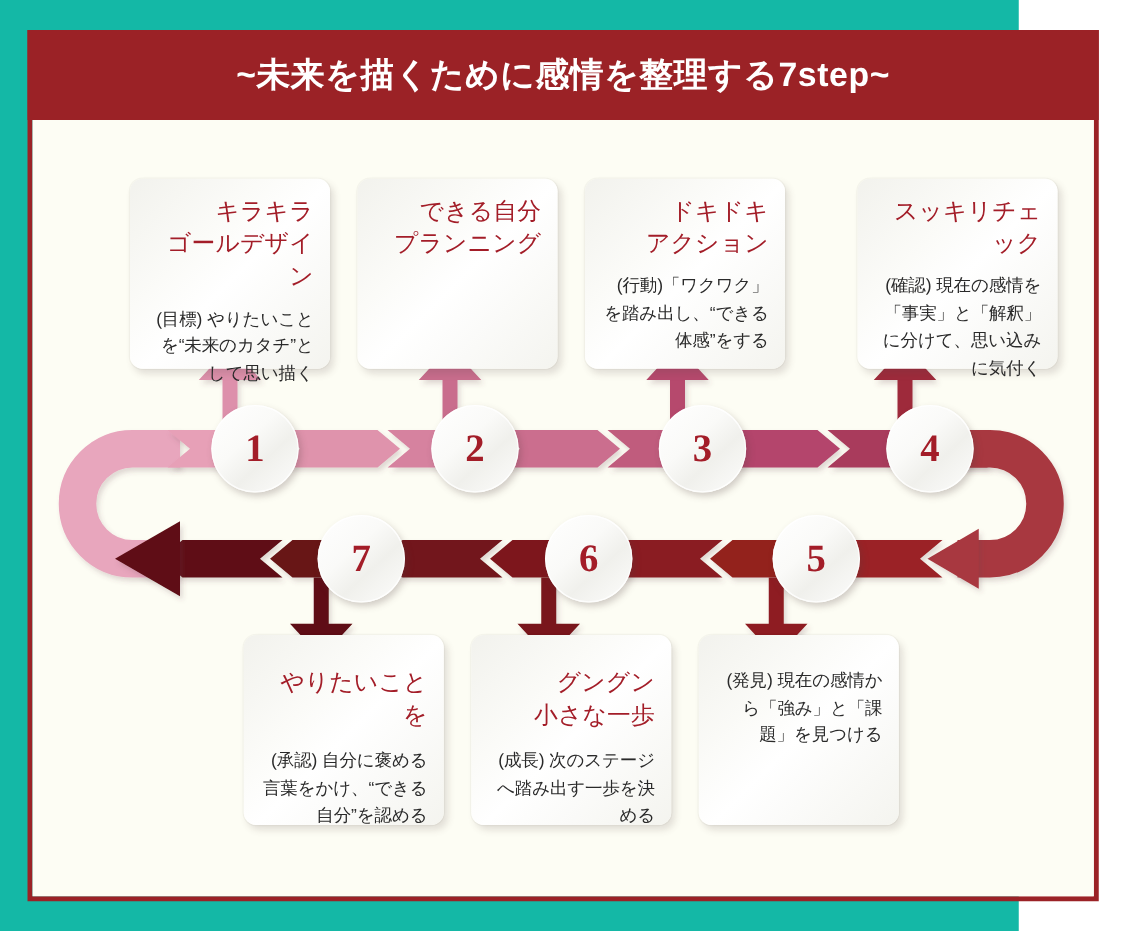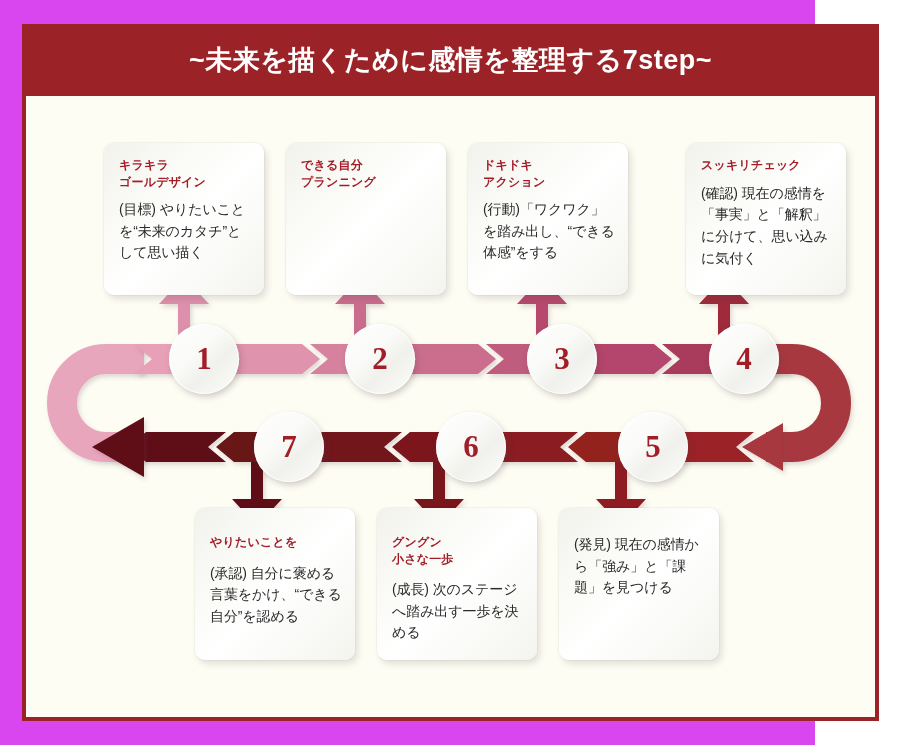--- a/index.html
+++ b/index.html
@@ -2,21 +2,21 @@
 <html><head>
 <meta charset="utf-8">
 <style>
   html,body{margin:0;padding:0;}
   body{
     width:901px;height:745px;
     background:#ffffff;
     font-family:"Liberation Sans","DejaVu Sans",sans-serif;
     overflow:hidden;
   }
-  #stage{position:relative;width:815px;height:745px;background:#d946ef;}
+  #stage{position:relative;width:815px;height:745px;background:#14b8a6;text-align:right;}
 
   
   .frame-border{
     position:absolute;left:22px;top:24px;width:857px;height:697px;
     border:4px solid #9b2226;box-sizing:border-box;background:transparent;
   }
   .header-band{
     position:absolute;left:22px;top:24px;width:857px;height:72px;
     background:#9b2226;box-sizing:border-box;
     display:flex;align-items:center;justify-content:center;
@@ -32,21 +32,21 @@
 
   
   .card{
     position:absolute;box-sizing:border-box;
     background:linear-gradient(135deg,#f2f2ed 0%,#fbfbf8 34%,#ffffff 52%,#f4f4ef 100%);
     border-radius:10px;
     box-shadow:3px 4px 6px rgba(90,70,70,.16), 0 0 0 1px rgba(0,0,0,.03);
     padding:14px 13px 10px 15px;
   }
   .card-title{
-    color:#a31d28;font-size:12px;font-weight:bold;line-height:1.38;
+    color:#a31d28;font-size:19px;font-weight:normal;line-height:1.38;
     letter-spacing:.2px;margin:0 0 9px 0;white-space:pre-line;
   }
   .card-body{
     color:#2a2a2a;font-size:14px;line-height:1.55;letter-spacing:-.1px;
     margin:0;white-space:normal;
   }
   .card.bottom{padding-top:26px;}
   .card.bottom .card-title{margin-bottom:12px;}
 
   

